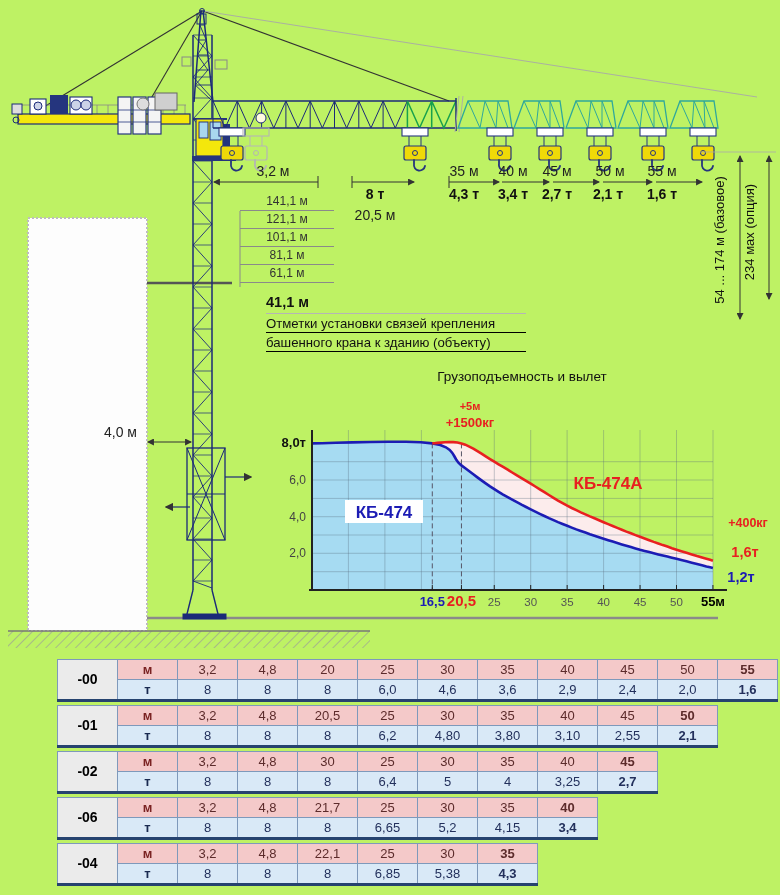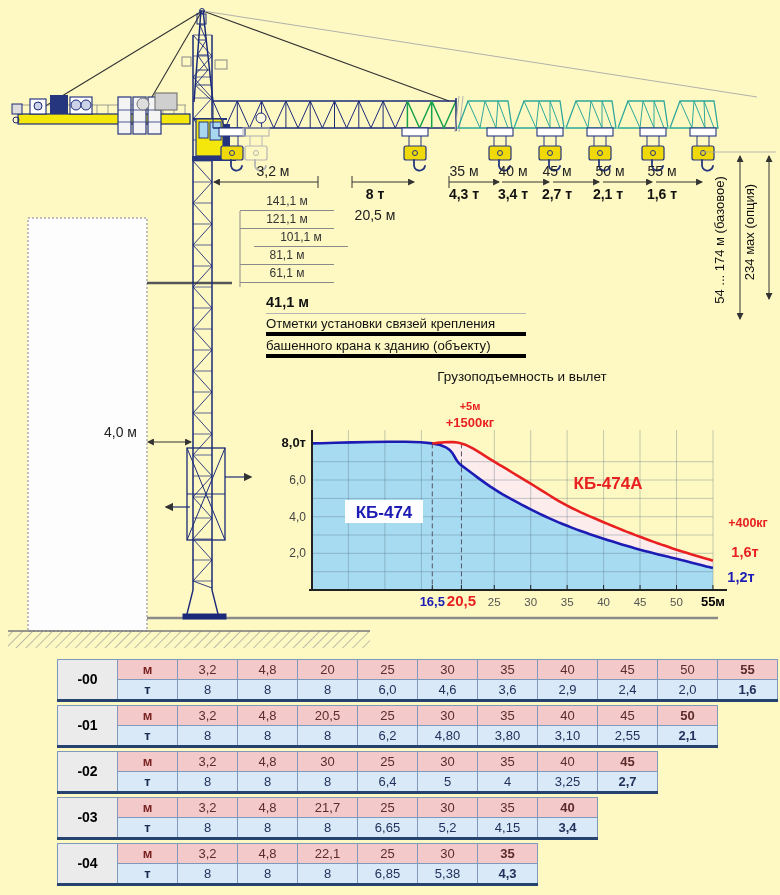--- a/index.html
+++ b/index.html
@@ -1,27 +1,27 @@
 <!DOCTYPE html>
 <html><head>
 <meta charset="utf-8">
 <style>
   html,body{margin:0;padding:0;background:#fff;}
-  .stage{position:relative;width:780px;height:895px;background:#fef9c3;outline:1px solid #e3e3e3;
+  .stage{position:relative;width:780px;height:895px;background:#bef264;outline:1px solid #e3e3e3;
          font-family:"Liberation Sans",sans-serif;overflow:hidden;}
   .stage svg{position:absolute;}
   .lbl{position:absolute;color:#222;font-size:14px;white-space:nowrap;}
   .ctr{transform:translateX(-50%);}
   .dim-m{font-size:14px;color:#222;}
   .dim-t{font-size:14px;font-weight:bold;color:#111;}
   .tie-row{position:absolute;width:94px;text-align:center;font-size:12px;color:#333;
            border-bottom:1px solid #8a8a8a;height:17px;line-height:16px;}
   .tie-note{position:absolute;left:266px;top:294px;width:260px;color:#111;}
   .tie-note .t1{display:block;font-weight:bold;font-size:14.5px;border-bottom:1px solid #b5b5b5;padding-bottom:3px;}
-  .tie-note .l2,.tie-note .l3{display:block;font-size:13.2px;border-bottom:4px solid #000000;padding:2px 0 1px 0;}
+  .tie-note .l2,.tie-note .l3{display:block;font-size:13.2px;border-bottom:1px solid #000000;padding:2px 0 1px 0;}
   .vdim{position:absolute;transform:rotate(-90deg);transform-origin:0 0;text-align:center;
         font-size:13px;color:#111;white-space:nowrap;}
   .chart-title{position:absolute;left:402px;top:369px;width:240px;text-align:center;
                font-weight:normal;font-size:13.5px;color:#111;}
   .ann{position:absolute;text-align:center;font-weight:bold;white-space:nowrap;}
   .red{color:#e82020;} .navy{color:#1c1cb4;}
   
   .tables{position:absolute;left:57px;top:659px;}
   table.grp{border-collapse:collapse;margin-bottom:3px;border:1.5px solid #3c5a86;
             border-bottom:3px solid #26436f;font-size:13px;table-layout:fixed;}
@@ -238,21 +238,21 @@
       <span class="lbl ctr dim-m" style="left: 557px; top: 163px;">45 м</span>
       <span class="lbl ctr dim-t" style="left: 557px; top: 186px;">2,7 т</span>
       <span class="lbl ctr dim-m" style="left: 610px; top: 163px;">50 м</span>
       <span class="lbl ctr dim-t" style="left: 608px; top: 186px;">2,1 т</span>
       <span class="lbl ctr dim-m" style="left: 662px; top: 163px;">55 м</span>
       <span class="lbl ctr dim-t" style="left: 662px; top: 186px;">1,6 т</span>
     </div>
   <div id="tie-levels">
       <div class="tie-row" style="left: 240px; top: 193px;">141,1 м</div>
       <div class="tie-row" style="left: 240px; top: 211px;">121,1 м</div>
-      <div class="tie-row" style="left: 240px; top: 229px; margin-left: 14px;">101,1 м</div>
+      <div class="tie-row" style="left: 240px; top: 229px;">101,1 м</div>
       <div class="tie-row" style="left: 240px; top: 247px;">81,1 м</div>
       <div class="tie-row" style="left: 240px; top: 265px;">61,1 м</div>
     </div>
 
   <div class="tie-note">
     <span class="t1">41,1 м</span>
     <span class="l2">Отметки установки связей крепления</span>
     <span class="l3">башенного крана к зданию (объекту)</span>
   </div>
 
@@ -388,21 +388,21 @@
             <td>5</td>
             <td>4</td>
             <td>3,25</td>
             <td class="last">2,7</td>
           </tr>
         </tbody>
       </table>
       <table class="grp">
         <tbody>
           <tr class="rm">
-            <td class="idx" rowspan="2">-03</td>
+            <td class="idx" rowspan="2">-06</td>
             <td class="unit">м</td>
             <td>3,2</td>
             <td>4,8</td>
             <td>21,7</td>
             <td>25</td>
             <td>30</td>
             <td>35</td>
             <td class="last">40</td>
           </tr>
           <tr class="rt">

